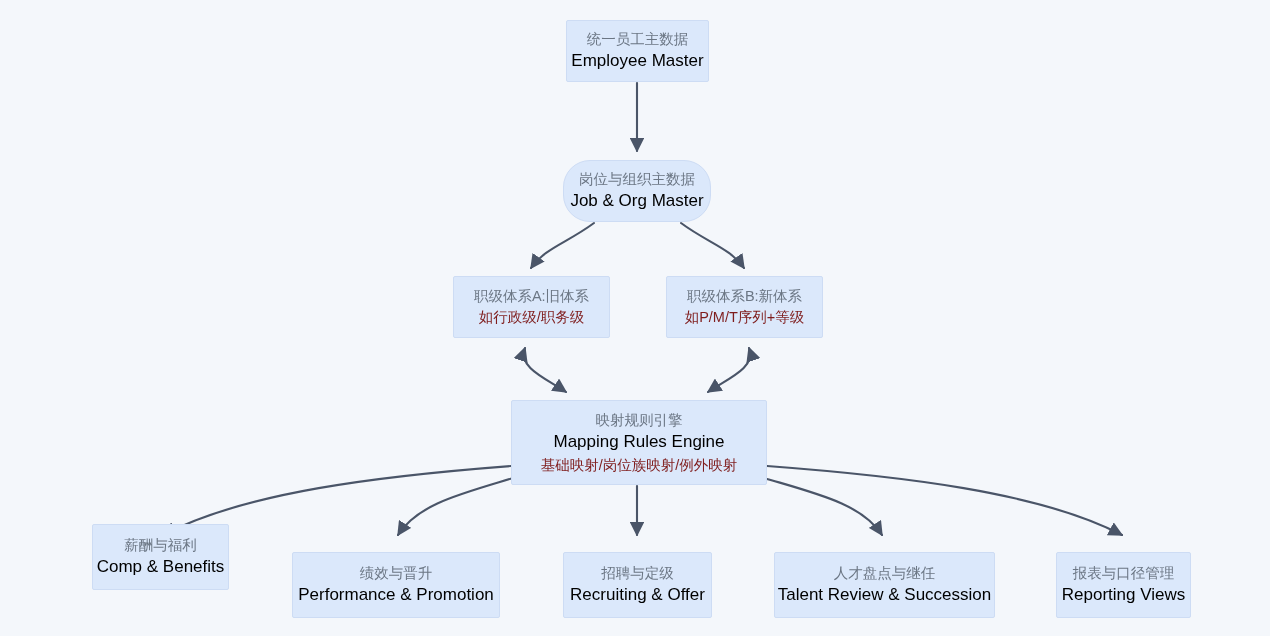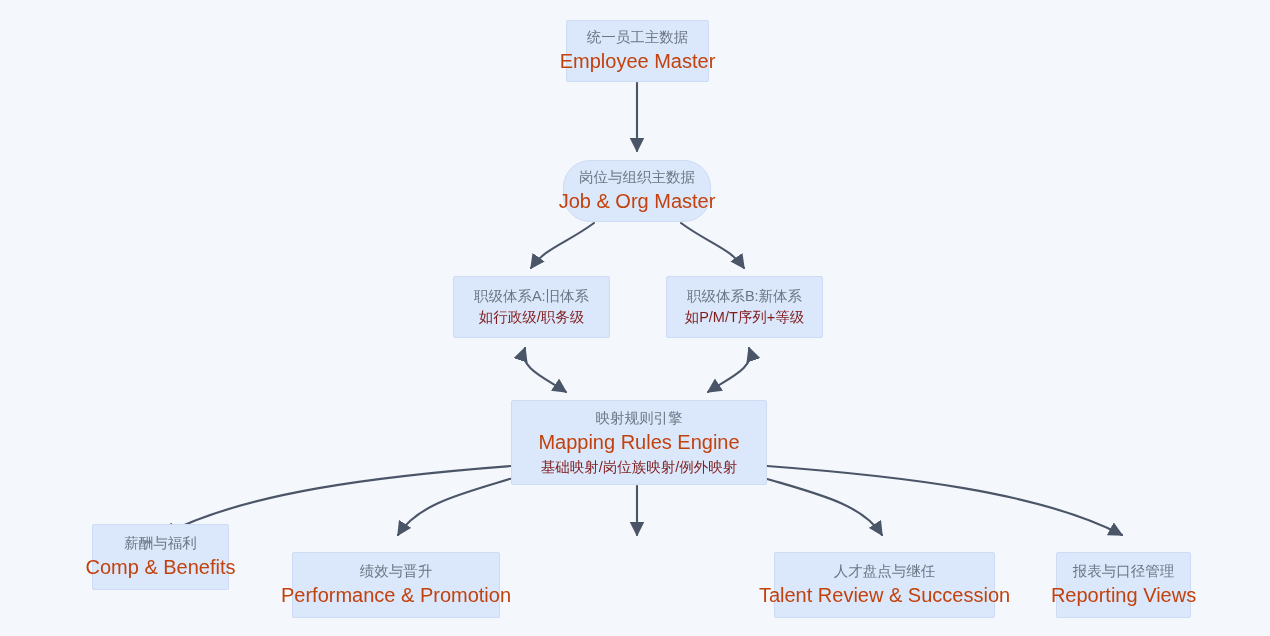--- a/index.html
+++ b/index.html
@@ -41,22 +41,22 @@
     text-align: center;
     line-height: 1.42;
     z-index: 2;
   }
   .node .cn {
     color: #6b7684;
     font-size: 14.5px;
     white-space: nowrap;
   }
   .node .en {
-    color: #c2410c;
-    font-size: 20px;
+    color: #000000;
+    font-size: 17px;
     white-space: nowrap;
   }
   .node .sub {
     color: #7f1d1d;
     font-size: 14.5px;
     white-space: nowrap;
   }
   
   #node-employee-master { left: 566px; top: 20px; width: 143px; height: 62px; }
   #node-job-org-master  { left: 563px; top: 160px; width: 148px; height: 62px; border-radius: 27px; }
@@ -137,20 +137,24 @@
   <div class="node" id="node-comp-benefits">
     <div class="cn">薪酬与福利</div>
     <div class="en">Comp &amp; Benefits</div>
   </div>
 
   <div class="node" id="node-performance">
     <div class="cn">绩效与晋升</div>
     <div class="en">Performance &amp; Promotion</div>
   </div>
 
+  <div class="node" id="node-recruiting">
+    <div class="cn">招聘与定级</div>
+    <div class="en">Recruiting &amp; Offer</div>
+  </div>
 
   <div class="node" id="node-talent-review">
     <div class="cn">人才盘点与继任</div>
     <div class="en">Talent Review &amp; Succession</div>
   </div>
 
   <div class="node" id="node-reporting">
     <div class="cn">报表与口径管理</div>
     <div class="en">Reporting Views</div>
   </div>

